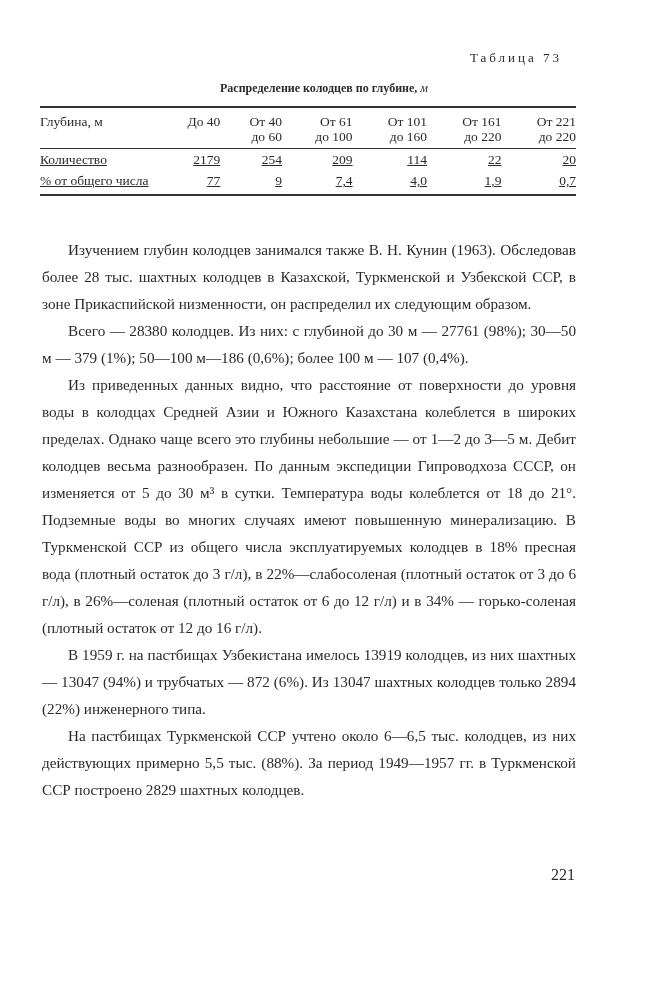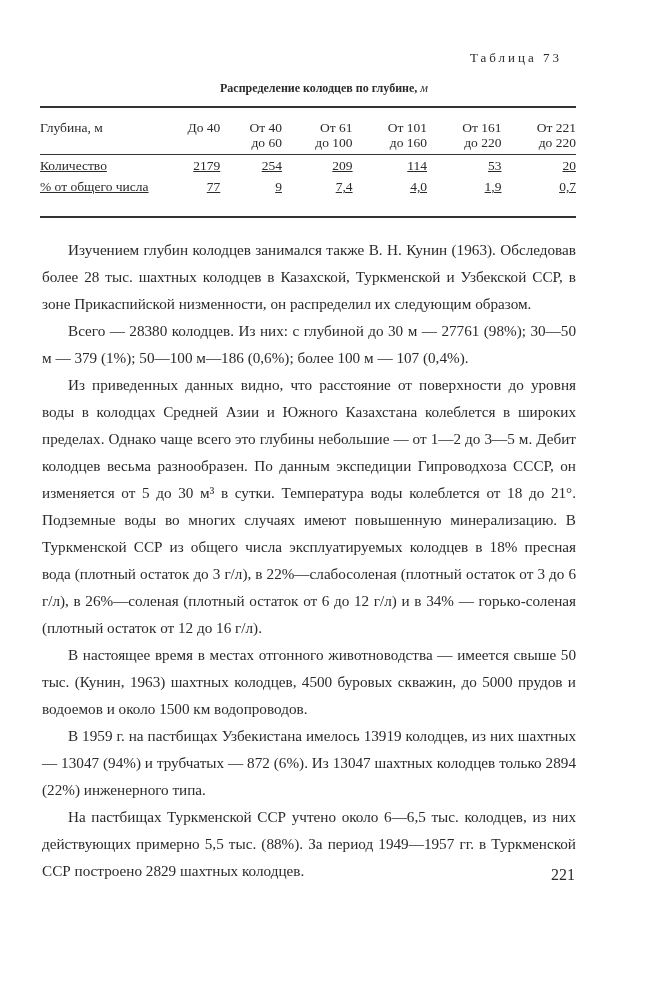--- a/index.html
+++ b/index.html
@@ -18,26 +18,26 @@
   }
   .table-title i { font-weight: normal; }
   table.data {
     position: absolute; top: 106px; left: 40px; width: 536px;
     border-collapse: collapse; font-size: 13.5px;
   }
   table.data thead tr { border-top: 2px solid #333; border-bottom: 1.5px solid #333; }
   table.data tbody tr:last-child { border-bottom: 2px solid #333; }
   table.data th {
     font-weight: normal; text-align: right; vertical-align: top;
-    padding: 12px 0 4px 0; line-height: 15px;
+    padding: 6px 0 4px 0; line-height: 15px;
   }
   table.data th.first { text-align: left; width: 118px; }
   table.data td { text-align: right; padding: 3px 0; line-height: 15px; text-decoration: underline; }
   table.data td.first { text-align: left; }
-  table.data tr.pct td { vertical-align: bottom; padding-bottom: 22px; }
+  table.data tr.pct td { vertical-align: bottom; padding-bottom: 6px; }
   .body-text {
     position: absolute; top: 236px; left: 42px; width: 534px;
     font-size: 15.2px; line-height: 27px; text-align: justify;
   }
   .body-text p { margin: 0; text-indent: 26px; }
   .page-number {
     position: absolute; top: 866px; left: 551px; font-size: 16px;
   }
 </style>
 </head>
@@ -58,37 +58,36 @@
       <th><span>От 221</span><br><span>до 220</span></th>
     </tr>
   </thead>
   <tbody>
     <tr>
       <td class="first">Количество</td>
       <td>2179</td>
       <td>254</td>
       <td>209</td>
       <td>114</td>
-      <td>53</td>
+      <td>22</td>
       <td>20</td>
     </tr>
     <tr class="pct">
       <td class="first" style="width:118px">% от общего числа</td>
       <td>77</td>
       <td>9</td>
       <td>7,4</td>
       <td>4,0</td>
       <td>1,9</td>
       <td>0,7</td>
     </tr>
   </tbody>
 </table>
 
 <div class="body-text">
   <p>Изучением глубин колодцев занимался также В. Н. Кунин (1963). Обследовав более 28 тыс. шахтных колодцев в Казахской, Туркменской и Узбекской ССР, в зоне Прикаспийской низменности, он распределил их следующим образом.</p>
   <p>Всего — 28380 колодцев. Из них: с глубиной до 30 м — 27761 (98%); 30—50 м — 379 (1%); 50—100 м—186 (0,6%); более 100 м — 107 (0,4%).</p>
   <p>Из приведенных данных видно, что расстояние от поверхности до уровня воды в колодцах Средней Азии и Южного Казахстана колеблется в широких пределах. Однако чаще всего это глубины небольшие — от 1—2 до 3—5 м. Дебит колодцев весьма разнообразен. По данным экспедиции Гипроводхоза СССР, он изменяется от 5 до 30 м³ в сутки. Температура воды колеблется от 18 до 21°. Подземные воды во многих случаях имеют повышенную минерализацию. В Туркменской ССР из общего числа эксплуатируемых колодцев в 18% пресная вода (плотный остаток до 3 г/л), в 22%—слабосоленая (плотный остаток от 3 до 6 г/л), в 26%—соленая (плотный остаток от 6 до 12 г/л) и в 34% — горько-соленая (плотный остаток от 12 до 16 г/л).</p>
-  <p>В настоящее время в местах отгонного животноводства — имеется свыше 50 тыс. (Кунин, 1963) шахтных колодцев, 4500 буровых скважин, до 5000 прудов и водоемов и около 1500 км водопроводов.</p>
   <p>В 1959 г. на пастбищах Узбекистана имелось 13919 колодцев, из них шахтных — 13047 (94%) и трубчатых — 872 (6%). Из 13047 шахтных колодцев только 2894 (22%) инженерного типа.</p>
   <p>На пастбищах Туркменской ССР учтено около 6—6,5 тыс. колодцев, из них действующих примерно 5,5 тыс. (88%). За период 1949—1957 гг. в Туркменской ССР построено 2829 шахтных колодцев.</p>
 </div>
 
 <div class="page-number">221</div>
 
 </body></html>

